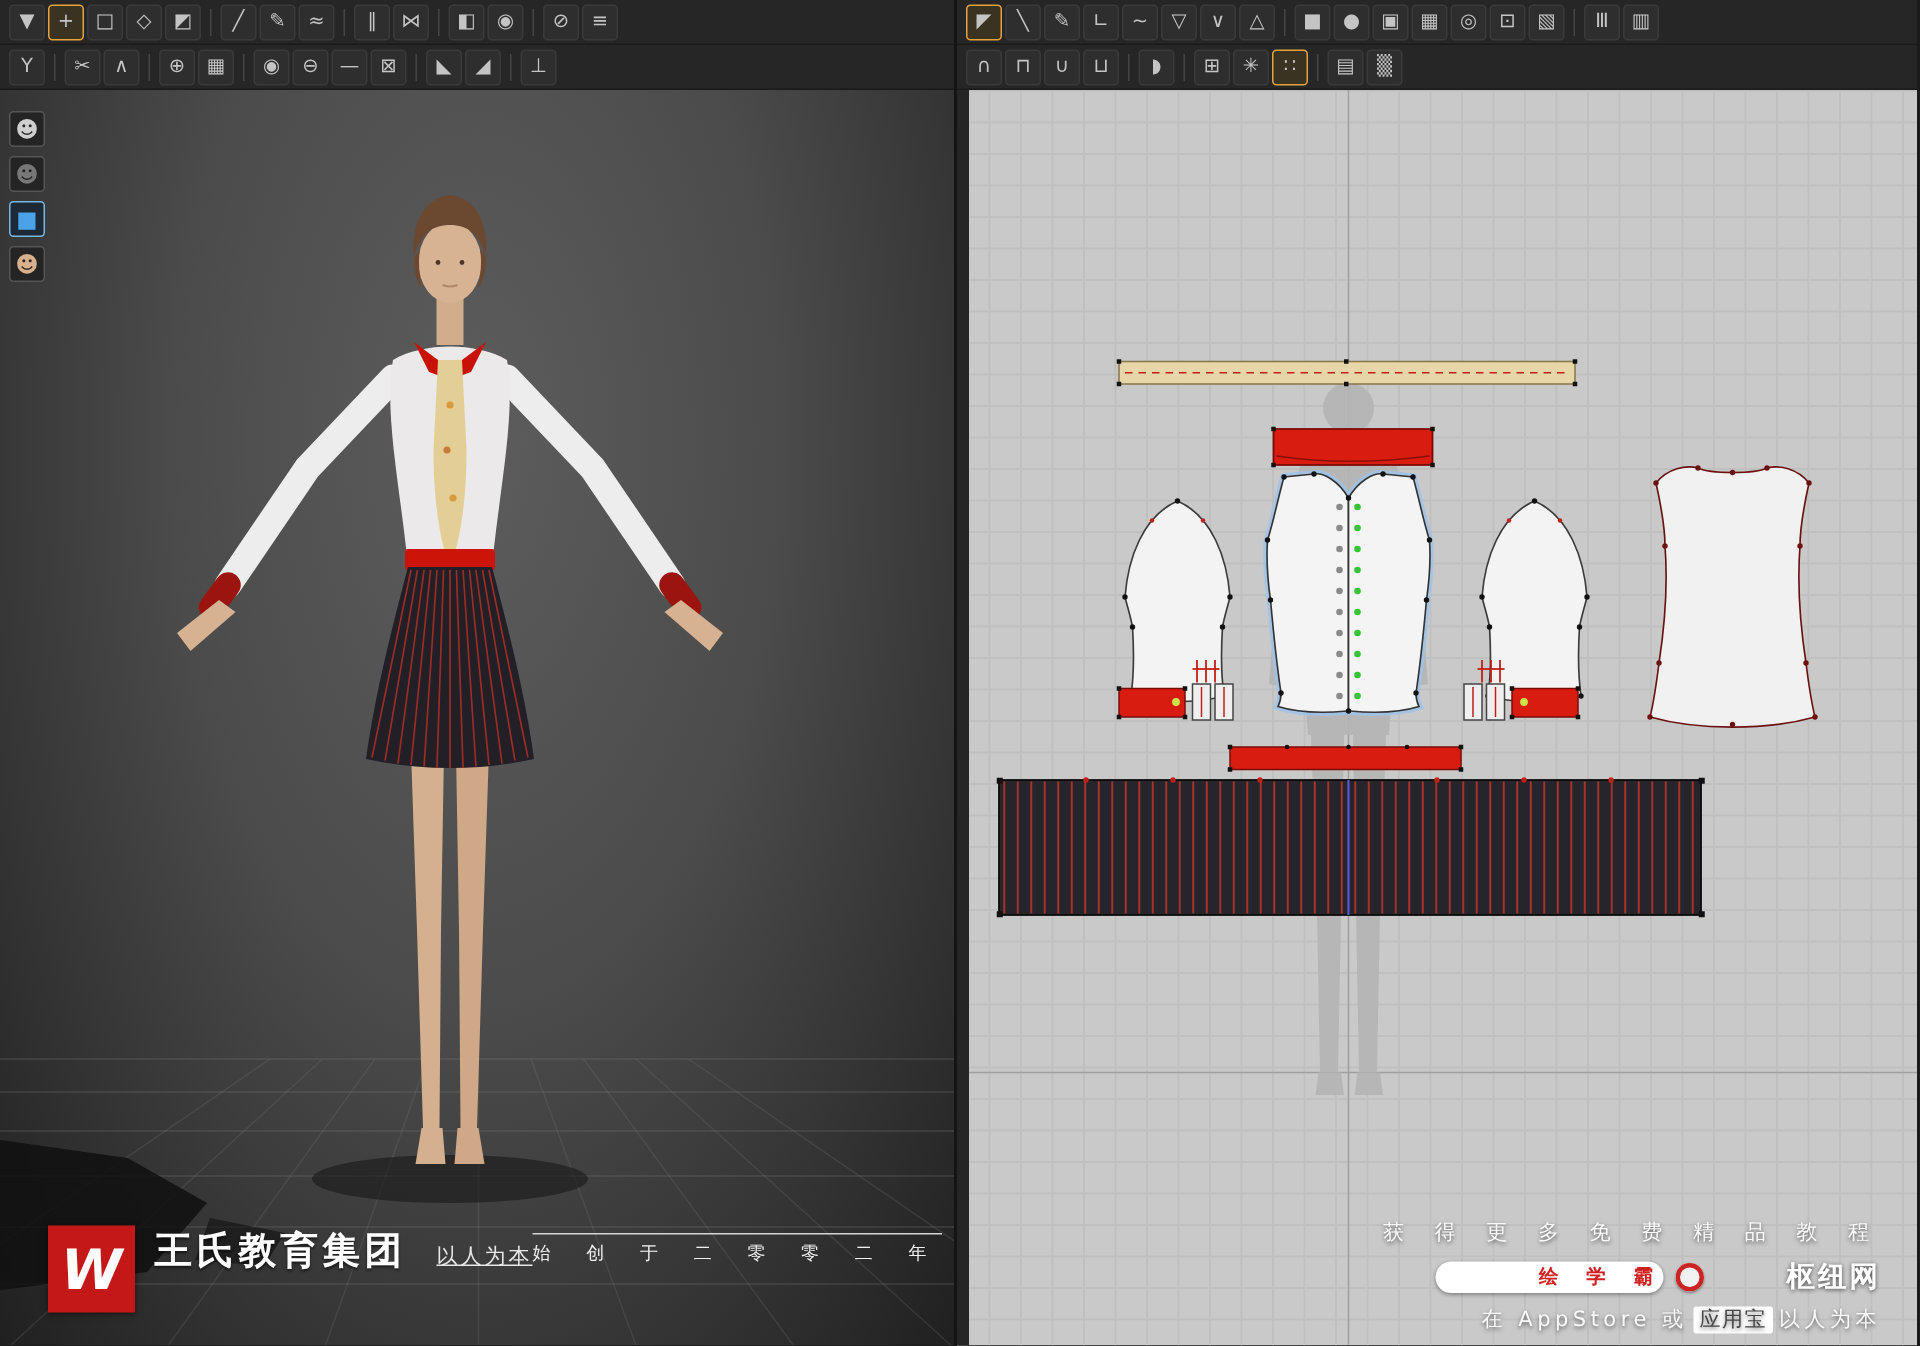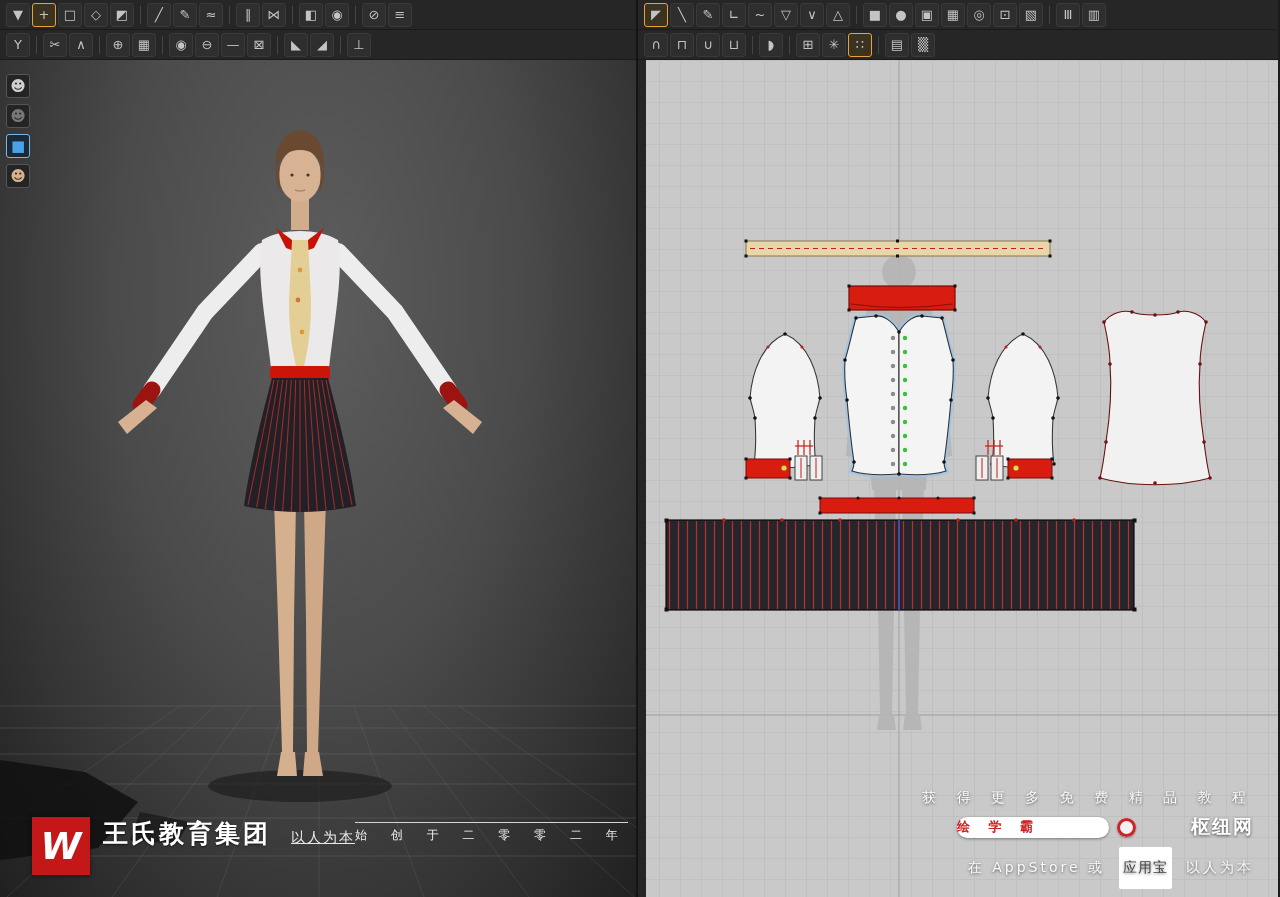--- a/index.html
+++ b/index.html
@@ -52,29 +52,29 @@
     background-size:21px 21px; }
   .pattern2d svg { position:absolute; left:0; top:0; }
 
   
   .wm-right { position:absolute; right:24px; bottom:8px; display:flex; flex-direction:column;
               align-items:flex-end; gap:7px; }
   .wm-r1 { font-size:14px; color:#fafafa; letter-spacing:8px; white-space:nowrap;
            text-shadow:0 1px 3px rgba(0,0,0,.55); }
   .wm-r2 { display:flex; align-items:center; gap:8px; }
   .wm-pill { width:152px; height:21px; background:#fff; border-radius:11px; display:flex;
-             align-items:center; justify-content:flex-start; box-shadow:0 1px 3px rgba(0,0,0,.4); }
+             align-items:center; justify-content:flex-end; box-shadow:0 1px 3px rgba(0,0,0,.4); }
   .wm-pill span { color:#d02020; font-size:13px; font-weight:bold; letter-spacing:7px; }
   .wm-hub-logo { width:19px; height:19px; border-radius:50%; background:#f2f2f2;
                  box-shadow: inset 0 0 0 3px #cc2424, 0 1px 2px rgba(0,0,0,.4); }
   .wm-site { font-size:19px; font-weight:bold; color:#fff; letter-spacing:2px;
              text-shadow:0 1px 3px rgba(0,0,0,.65);margin-left:47px; }
   .wm-r3 { font-size:14px; color:#fafafa; letter-spacing:3px; white-space:nowrap;
-           text-shadow:0 1px 3px rgba(0,0,0,.55); display:flex; align-items:center; gap:14px; }
-  .wm-box { background:#fff; color:#444; padding:12px 4px; border-radius:2px; letter-spacing:1px; }
+           text-shadow:0 1px 3px rgba(0,0,0,.55); display:flex; align-items:center; gap:4px; }
+  .wm-box { background:#fff; color:#444; padding:0 4px; border-radius:2px; letter-spacing:1px; }
 </style>
 </head>
 <body>
 
 <div class="app">
 
   <div class="pane pane-left">
     <div class="toolbar">
         <div class="tbtn">
           <span class="glyph">▼</span>

